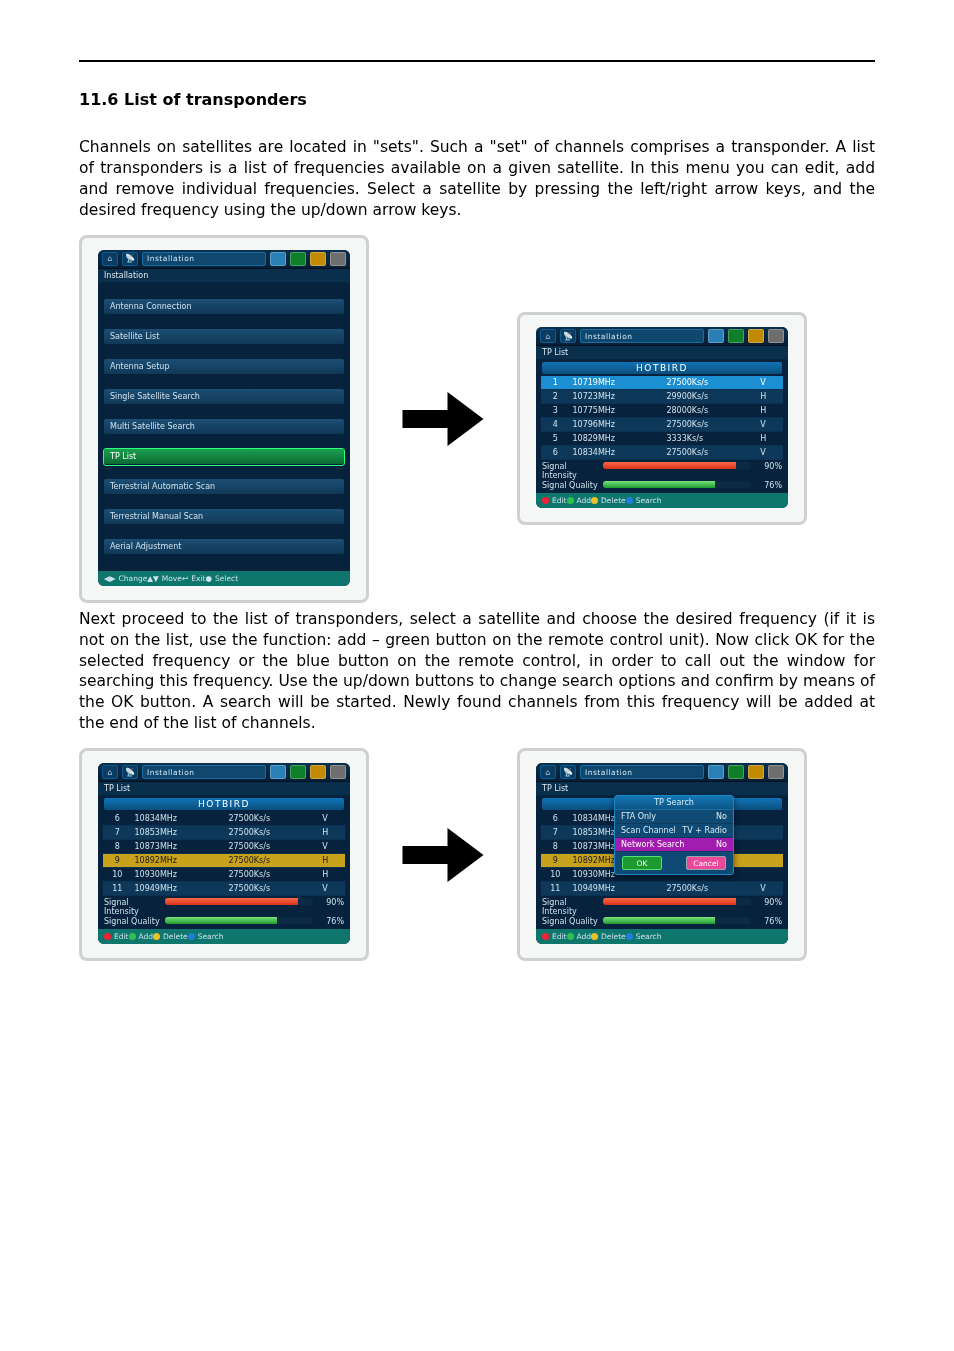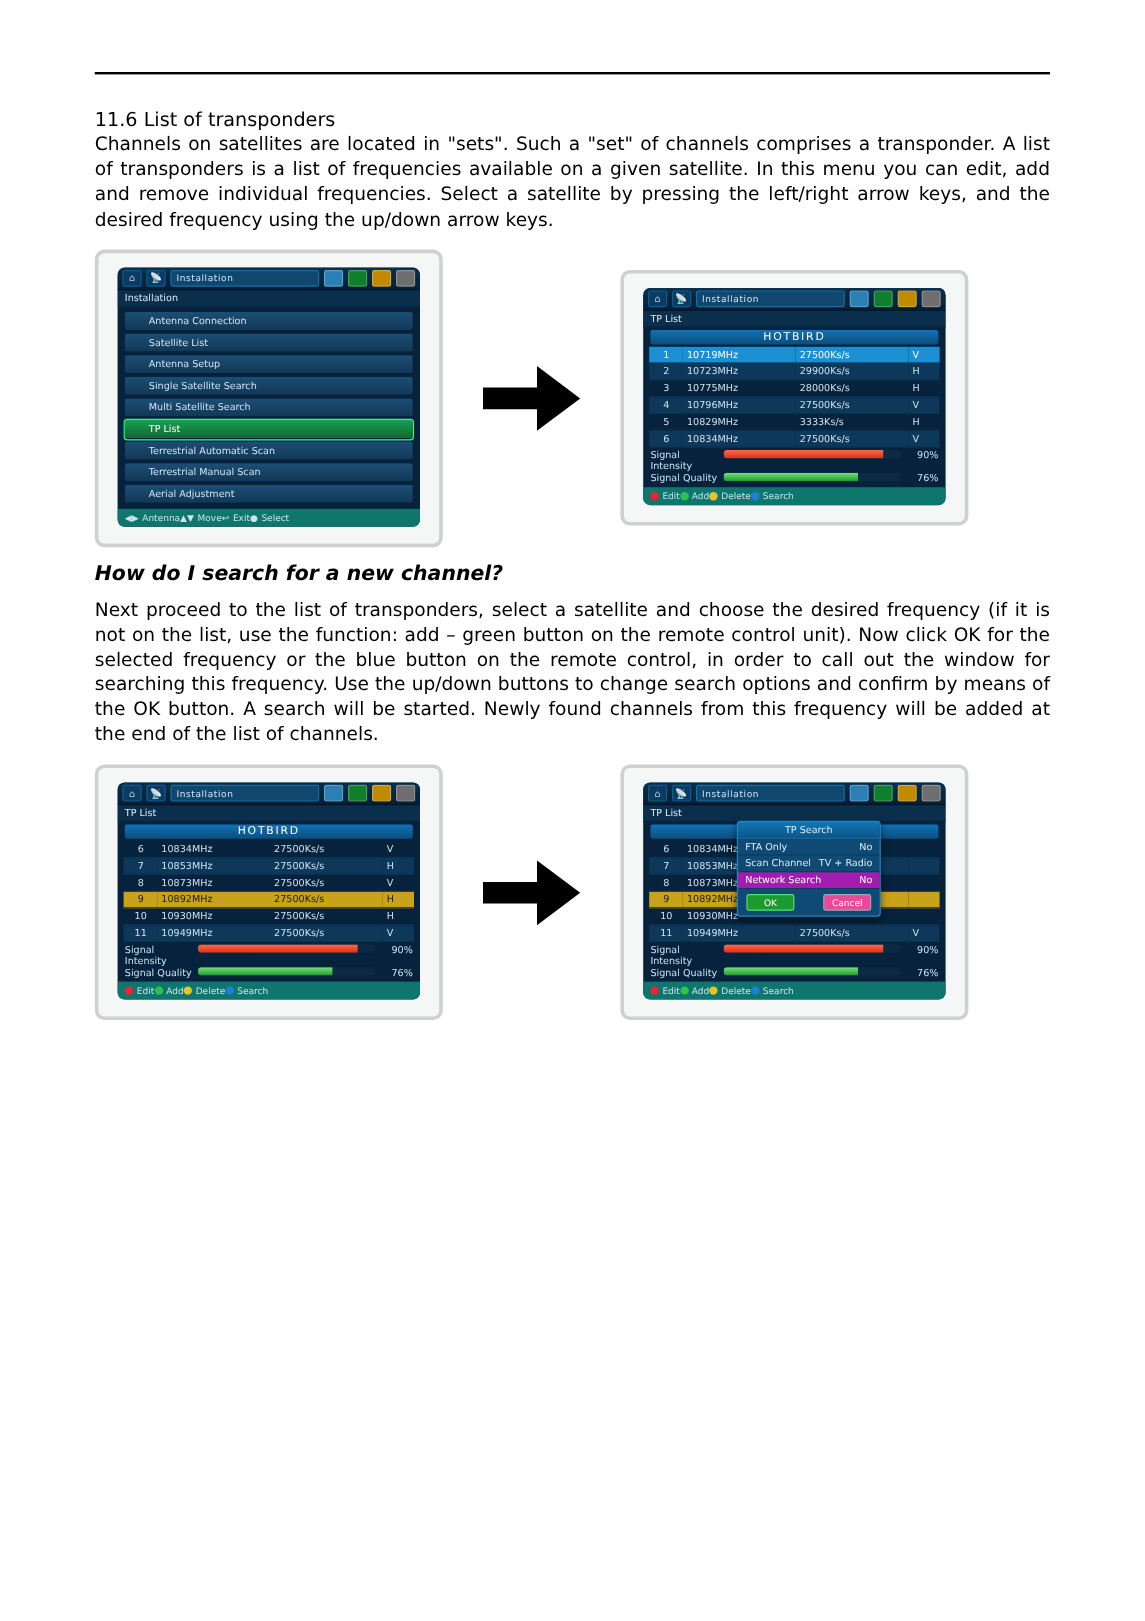--- a/index.html
+++ b/index.html
@@ -16,22 +16,22 @@
     padding: 60px 79px 40px 79px;
     position: relative;
   }
   .hr {
     border: none;
     border-top: 2px solid #000;
     margin: 0 0 28px 0;
   }
   h2.section-title {
     font-size: 16px;
-    font-weight: normal;
-    margin: 0 0 1px 0;
+    font-weight: bold;
+    margin: 0 0 28px 0;
   }
   p.body {
     font-size: 15.5px;
     line-height: 1.35;
     margin: 0 0 14px 0;
     text-align: justify;
   }
   p.sub-title {
     font-size: 17px;
     font-weight: bold;
@@ -126,22 +126,22 @@
     margin: 2px 6px;
     border-radius: 2px;
   }
 
   
   .menu-list { padding: 2px 6px; }
   .menu-item {
     background: linear-gradient(#1c4e74, #113857);
     color: #d0e3ef;
     font-size: 8px;
-    margin: 2px 0;
-    padding: 3px 20px;
+    margin: 14px 0;
+    padding: 3px 6px;
     border-radius: 2px;
     border-bottom: 1px solid #072138;
   }
   .menu-item.hl-green {
     background: linear-gradient(#1aa050, #0c6a33);
     outline: 1px solid #2cff7d;
     color: #fff;
   }
 
   .osd-foot {
@@ -252,21 +252,21 @@
           <div class="menu-item">Satellite List</div>
           <div class="menu-item">Antenna Setup</div>
           <div class="menu-item">Single Satellite Search</div>
           <div class="menu-item">Multi Satellite Search</div>
           <div class="menu-item hl-green">TP List</div>
           <div class="menu-item">Terrestrial Automatic Scan</div>
           <div class="menu-item">Terrestrial Manual Scan</div>
           <div class="menu-item">Aerial Adjustment</div>
         </div>
         <div class="osd-foot">
-          <span class="foot-ico">◀▶ <span>Antenna</span></span>
+          <span class="foot-ico">◀▶ <span>Change</span></span>
           <span class="foot-ico">▲▼ <span>Move</span></span>
           <span class="foot-ico">↩ <span>Exit</span></span>
           <span class="foot-ico">● <span>Select</span></span>
         </div>
       </div>
     </div>
 
     <div class="arrow">
       <svg viewBox="0 0 100 100">
           <path d="M5 40 H55 V20 L95 50 L55 80 V60 H5 Z" fill="#000"></path>
@@ -357,21 +357,20 @@
             </span>
           <span class="foot-ico">
               <span class="k-dot k-blue"></span>
               <span>Search</span>
             </span>
         </div>
       </div>
     </div>
   </div>
 
-  <p class="sub-title">How do I search for a new channel?</p>
   <p class="body">Next proceed to the list of transponders, select a satellite and choose the desired frequency (if it is not on the list, use the function: add – green button on the remote control unit). Now click OK for the selected frequency or the blue button on the remote control, in order to call out the window for searching this frequency. Use the up/down buttons to change search options and confirm by means of the OK button. A search will be started. Newly found channels from this frequency will be added at the end of the list of channels.</p>
 
   <div class="figure-row">
 
     <div class="stb">
       <div class="osd">
         <div class="osd-titlebar">
           <div class="osd-iconbox">⌂</div>
           <div class="osd-iconbox">📡</div>
           <div class="osd-title">Installation</div>

